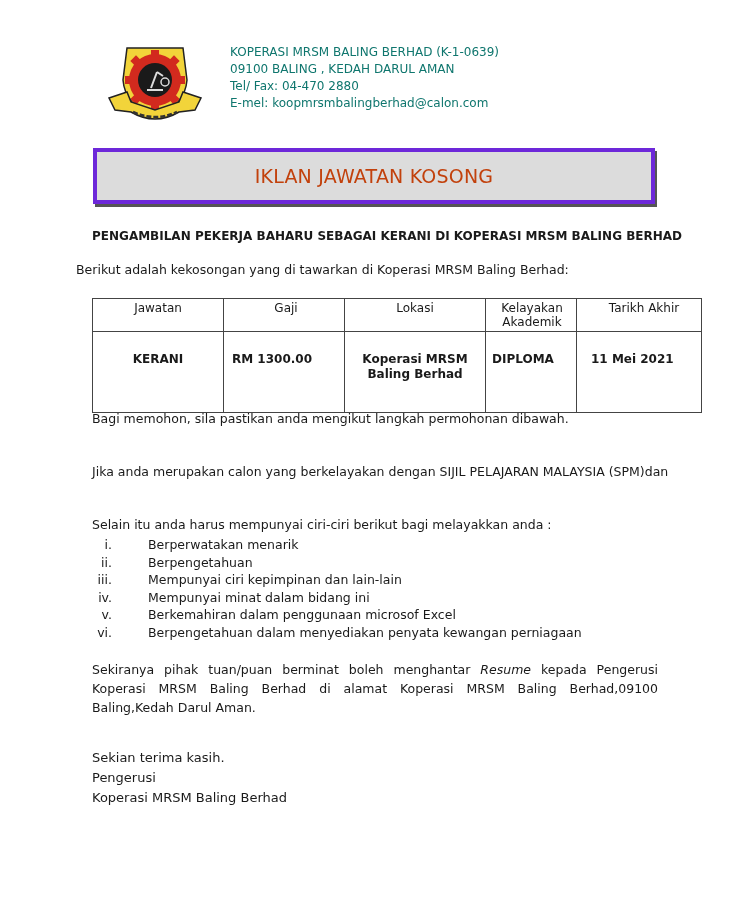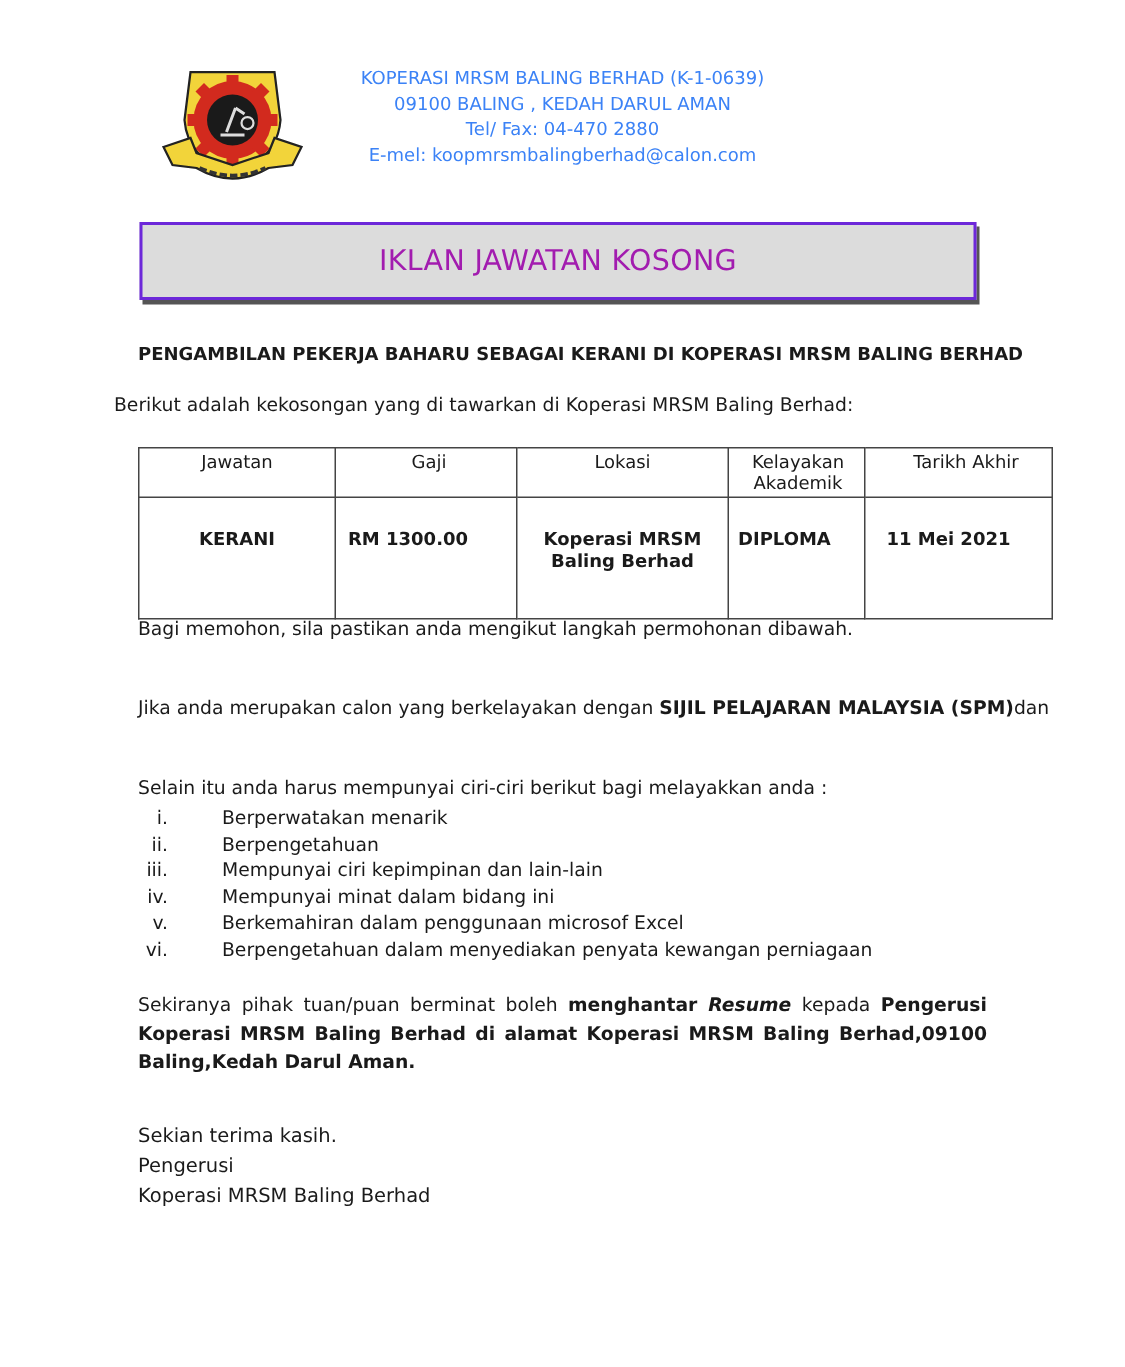--- a/index.html
+++ b/index.html
@@ -2,27 +2,27 @@
 <html><head>
 <meta charset="utf-8">
 <style>
   html, body { margin: 0; padding: 0; }
   body {
     width: 750px; height: 911px; background: #ffffff; position: relative; overflow: hidden;
     font-family: "DejaVu Sans", sans-serif; color: #1a1a1a;
   }
   .page { position: absolute; left: 0; top: 0; width: 750px; height: 911px; }
   .logo { position: absolute; left: 107px; top: 40px; width: 96px; height: 90px; }
-  .letterhead { position: absolute; left: 230px; top: 44px; width: 290px; text-align: center; font-size: 12px; line-height: 17px; color: #3b82f6; }
+  .letterhead { position: absolute; left: 230px; top: 44px; width: 290px; font-size: 12px; line-height: 17px; color: #0f766e; }
   .letterhead div { white-space: nowrap; }
   .title-box {
     position: absolute; left: 93px; top: 148px; width: 554px; height: 48px;
-    background: #dcdcdc; border: 2px solid #6d28d9; box-shadow: 2px 3px 0 #555;
+    background: #dcdcdc; border: 4px solid #6d28d9; box-shadow: 2px 3px 0 #555;
     display: flex; align-items: center; justify-content: center;
-    font-size: 19px; color: #a21caf; letter-spacing: 0.2px;
+    font-size: 19px; color: #c2410c; letter-spacing: 0.2px;
   }
   .heading { position: absolute; left: 92px; top: 229px; font-size: 12px; font-weight: bold; white-space: nowrap; }
   .intro { position: absolute; left: 76px; top: 262px; font-size: 12.5px; white-space: nowrap; }
   table.vac {
     position: absolute; left: 92px; top: 298px; width: 610px; border-collapse: collapse; font-size: 12px; border-radius: 10px;
   }
   table.vac th, table.vac td { border: 1px solid #444; vertical-align: top; }
   table.vac th { font-weight: normal; height: 30px; padding: 2px 4px 0; text-align: center; line-height: 14px; }
   table.vac td { height: 60px; padding: 20px 4px 0; font-weight: bold; line-height: 15px; }
   .c1 { width: 122px; text-align: center; }
@@ -30,21 +30,21 @@
   .c3 { width: 132px; text-align: center; }
   .c4 { width: 80px; text-align: left; padding-left: 6px !important; }
   .c5 { text-align: left; padding-left: 14px !important; }
   table.vac th.c2, table.vac th.c4, table.vac th.c5 { text-align: center; }
   .p { position: absolute; left: 92px; font-size: 12.5px; white-space: nowrap; }
   .list { position: absolute; left: 92px; top: 536px; font-size: 12.5px; }
   .list .li { display: flex; height: 17.5px; line-height: 17.5px; }
   .list .num { width: 30px; text-align: right; padding-right: 10px; box-sizing: border-box; }
   .list .txt { padding-left: 2px; margin-left: 24px; }
   .closing { position: absolute; left: 92px; top: 660px; width: 566px; font-size: 12.5px; line-height: 19px; text-align: justify; text-align-last: left; }
-  b { font-weight: bold; }
+  b { font-weight: normal; }
   .sign { position: absolute; left: 92px; font-size: 13px; white-space: nowrap; }
 </style>
 </head>
 <body>
 
 <div class="page">
 
   <svg class="logo" viewBox="0 0 96 90">
     <path d="M20 8 L76 8 L80 40 Q78 66 48 76 Q18 66 16 40 Z" fill="#f2d43a" stroke="#222" stroke-width="1.5"></path>
     <circle cx="48" cy="40" r="26" fill="#d22a1e"></circle>

